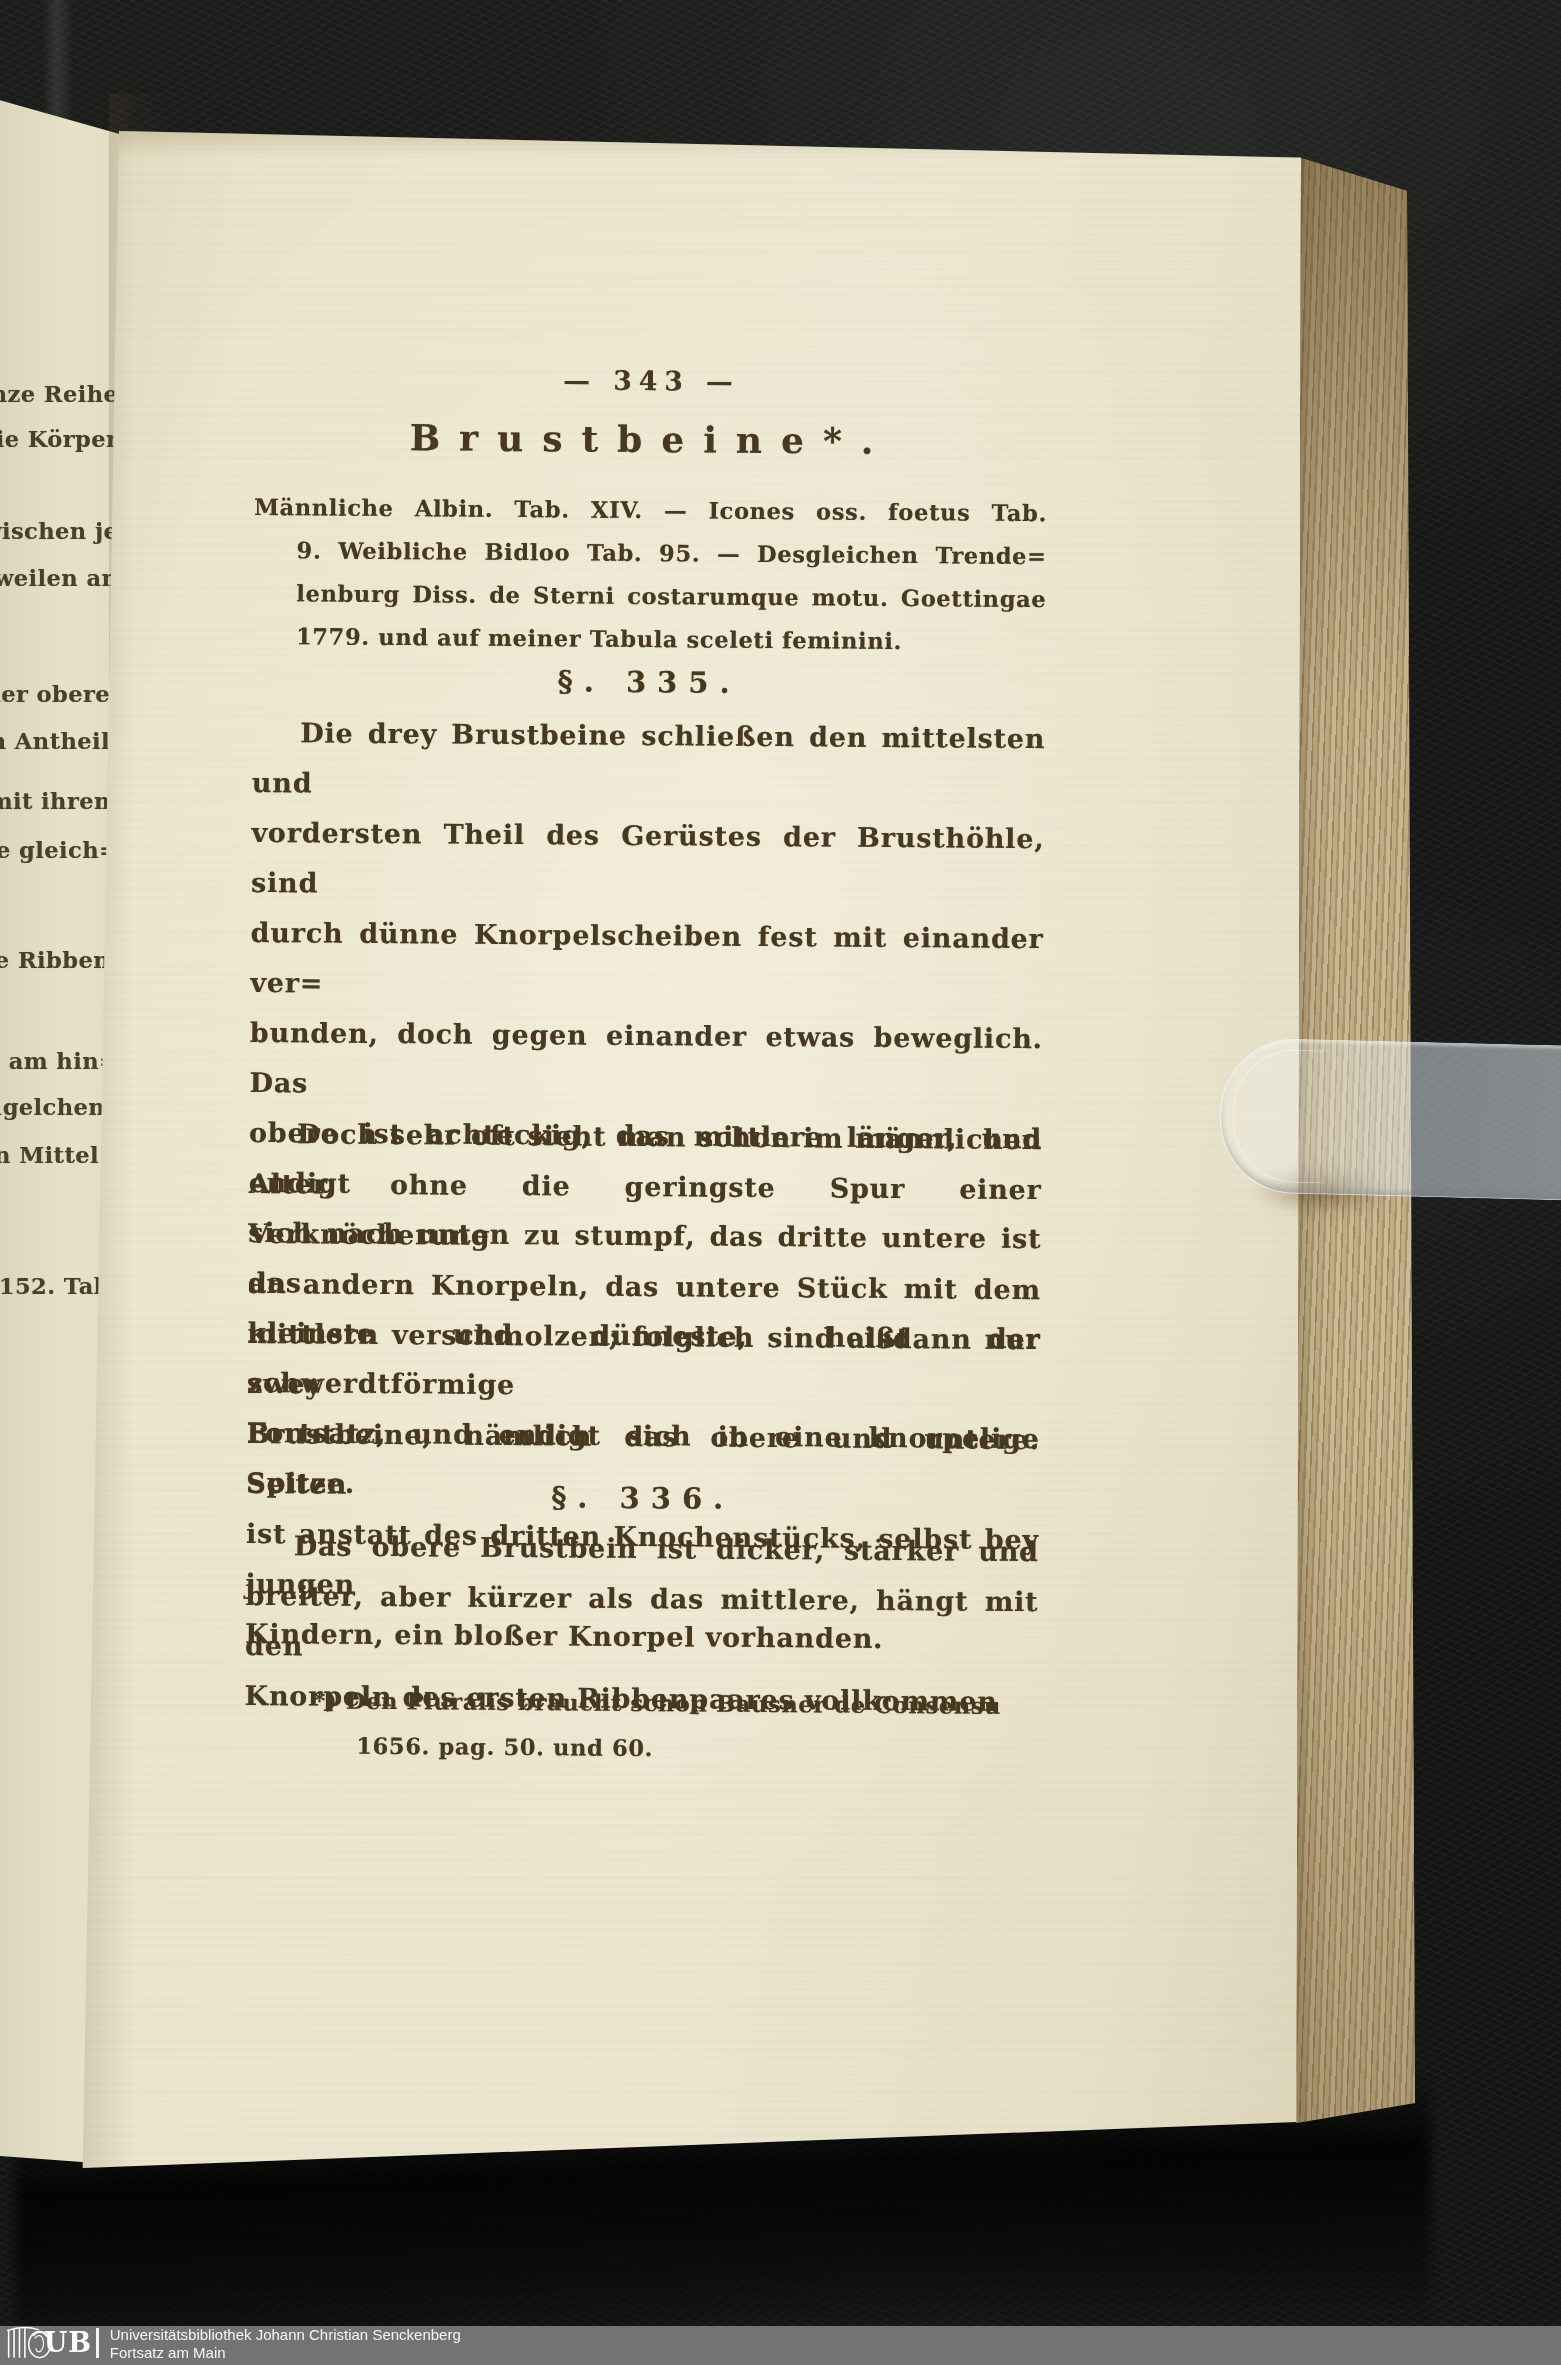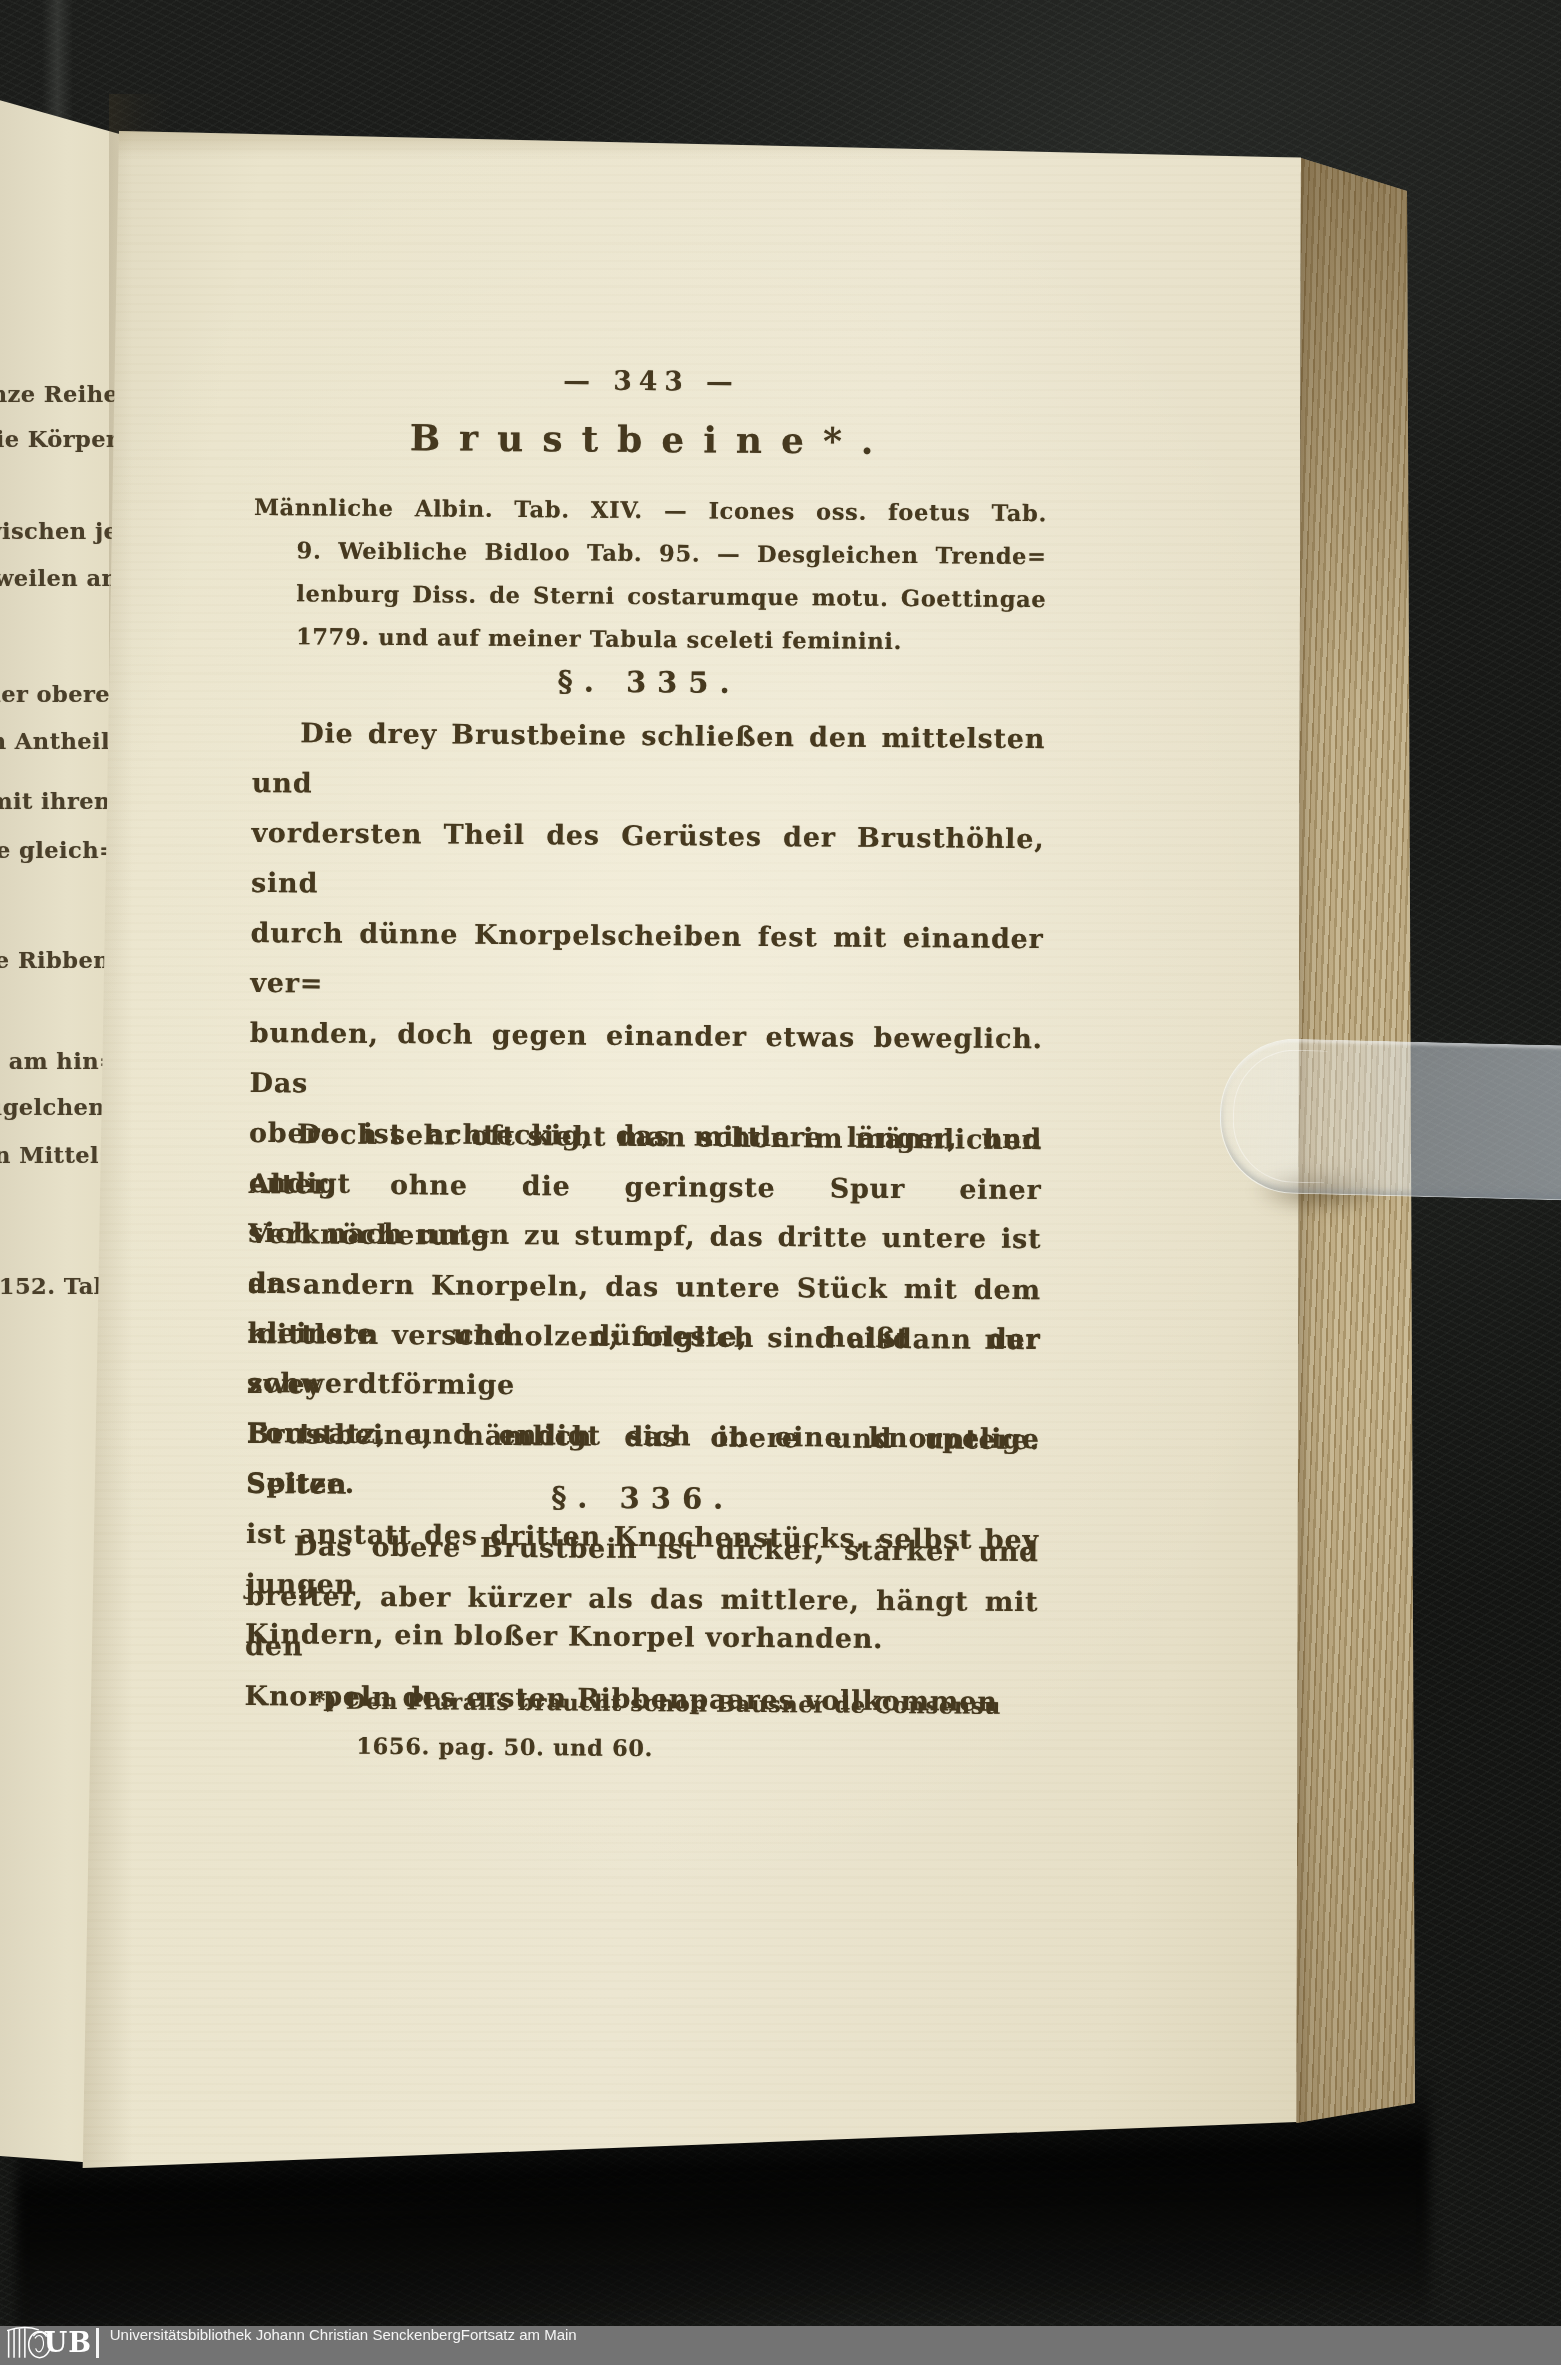--- a/index.html
+++ b/index.html
@@ -89,21 +89,21 @@
     filter:blur(7px);}
 
   
   .library-bar{position:absolute;left:0;top:2326px;width:1562px;height:47px;
     background:#737373;display:flex;align-items:flex-start;
     font-family:"Liberation Sans",sans-serif;color:#f5f5f5;}
   .logo-wrap{display:flex;align-items:center;height:34px;margin-left:6.2px;}
   .logo-ub{font-family:"DejaVu Serif",serif;font-weight:bold;font-size:27px;
     color:#fff;margin-left:-9.4px;letter-spacing:0.8px;line-height:34px;}
   .logo-divider{width:2.3px;height:30px;background:#f5f5f5;margin:0 11px 0 4.7px;}
-  .bar-text{display:flex;flex-direction:row;justify-content:center;line-height:18px;
+  .bar-text{display:flex;flex-direction:column;justify-content:center;line-height:18px;
     font-size:15px;}
 </style>
 </head>
 <body>
 
 <div class="stage">
 
   <div class="cover"></div>
   <div class="spine-highlight"></div>
   <div class="book-shadow"></div>

